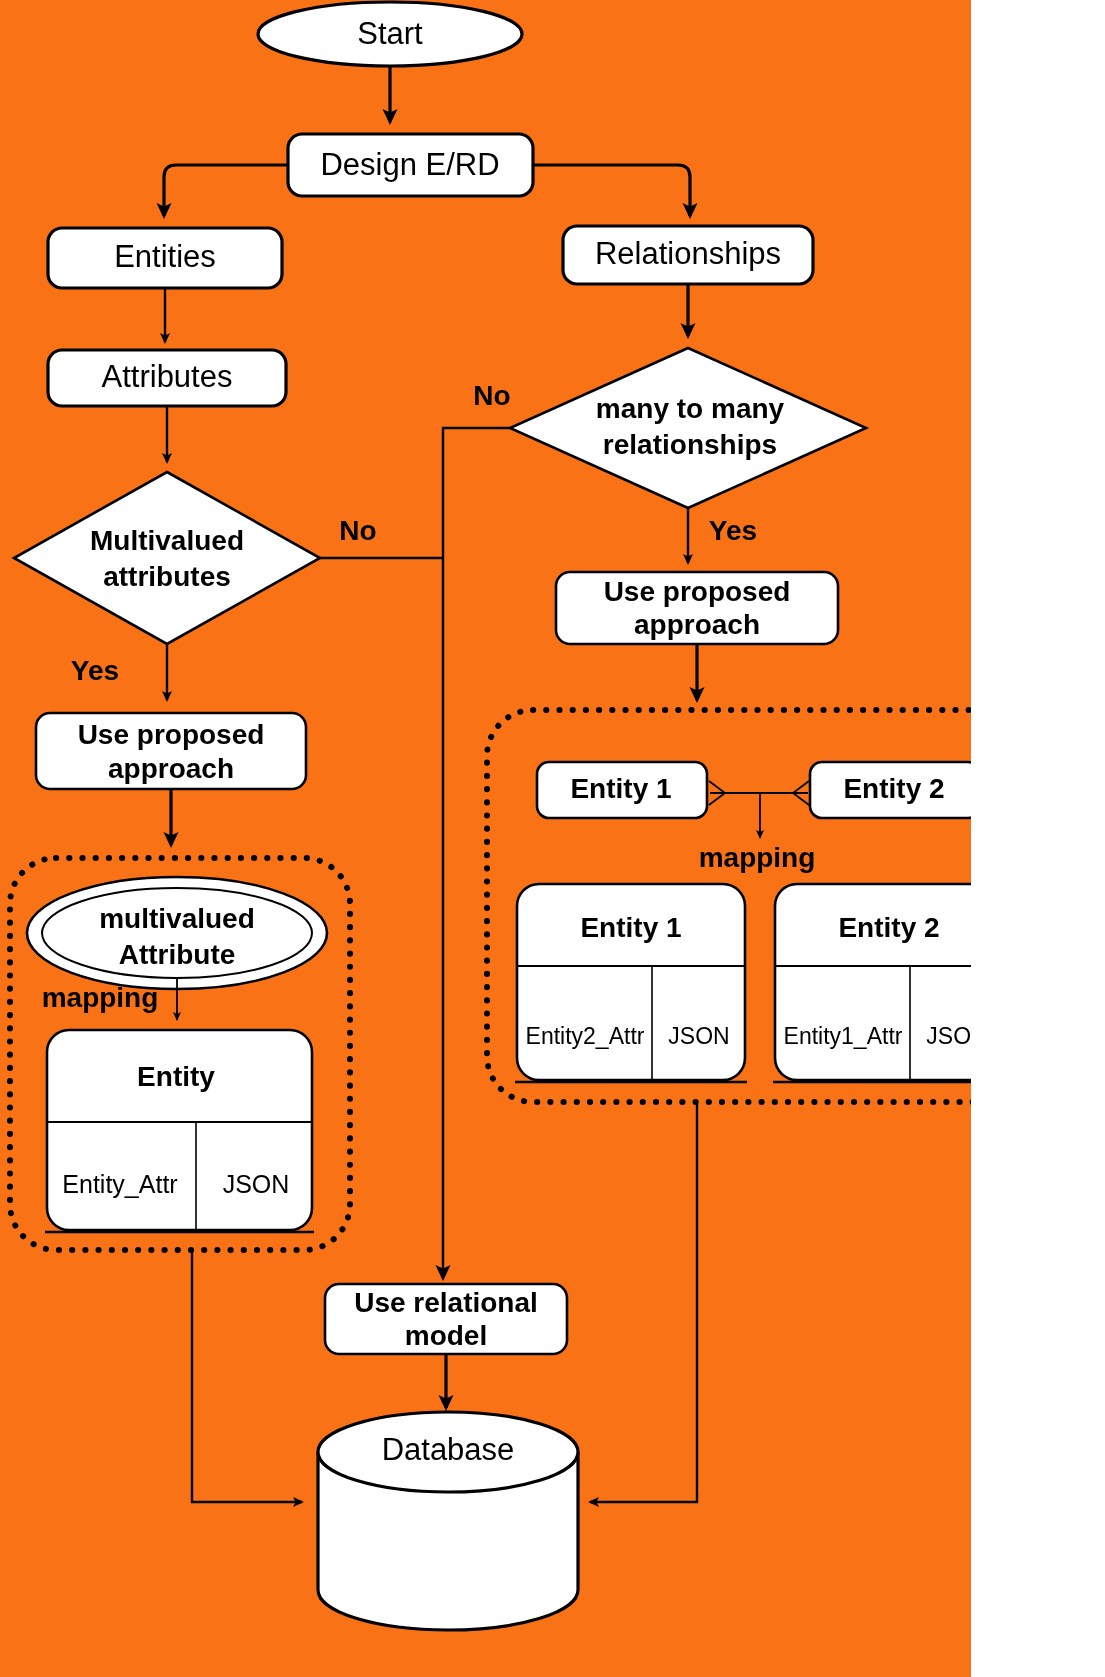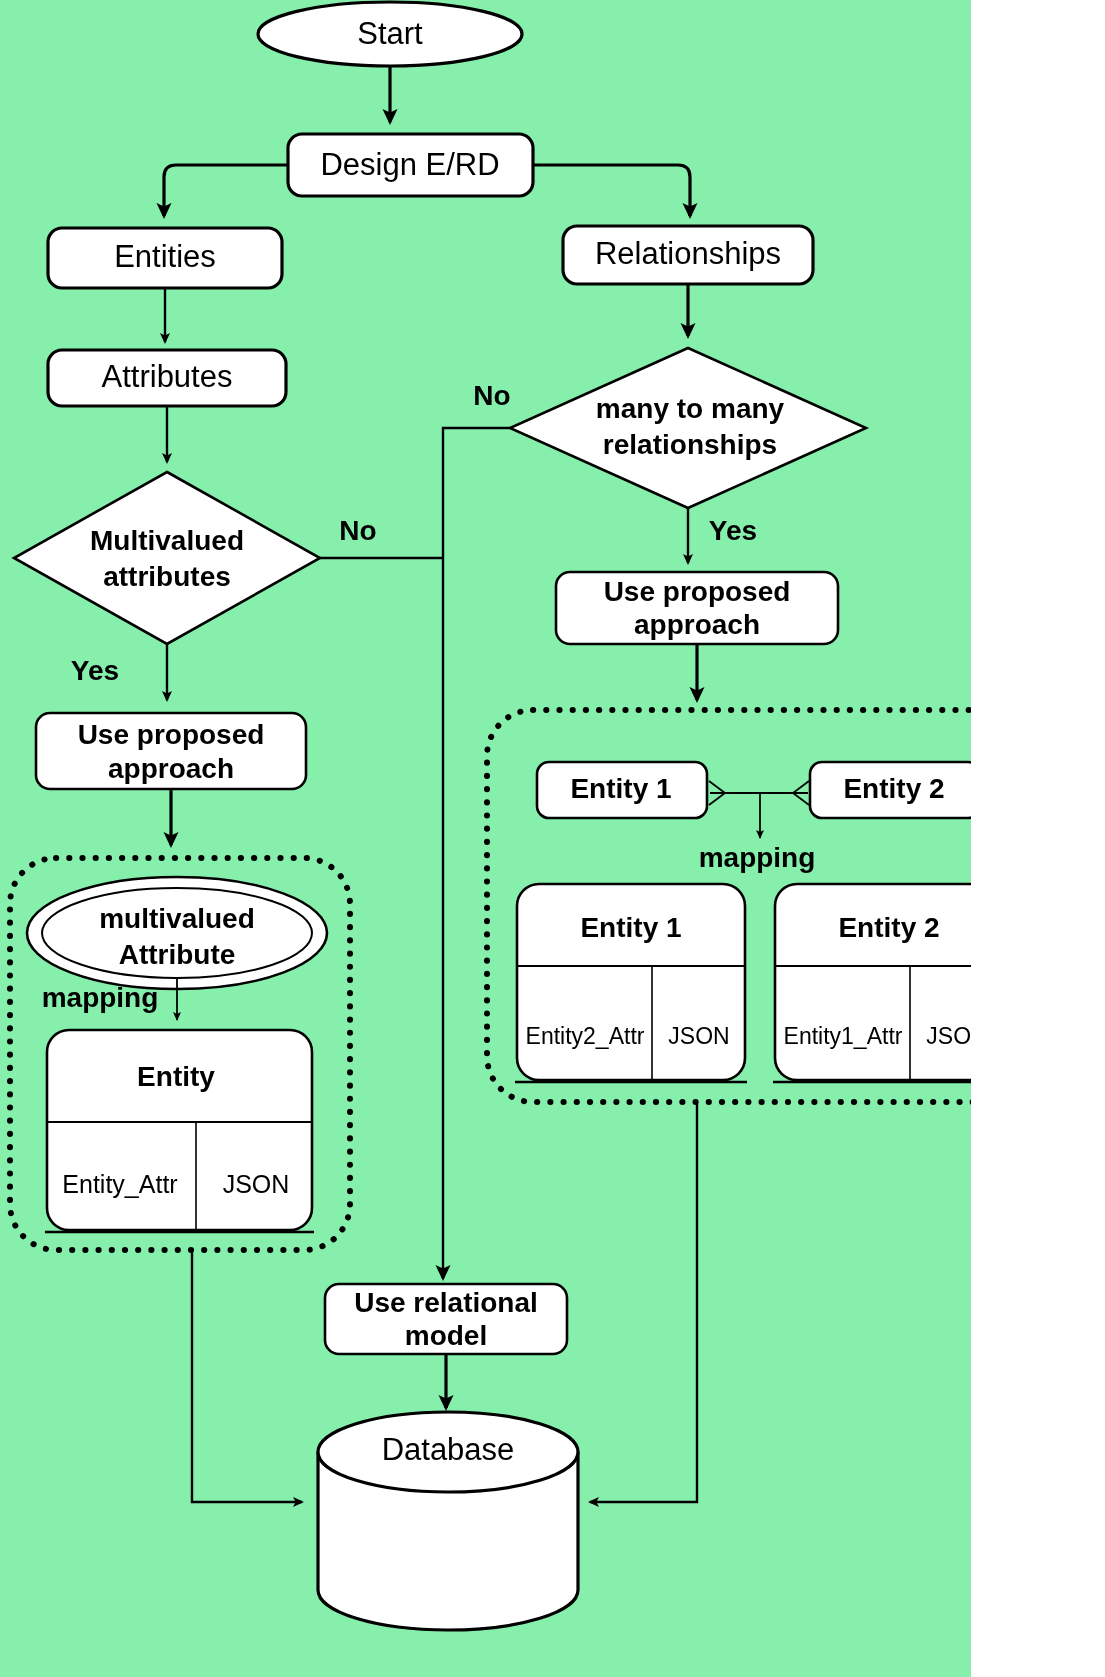--- a/index.html
+++ b/index.html
@@ -1,17 +1,17 @@
 <!DOCTYPE html>
 <html><head>
 <meta charset="utf-8">
 <style>
   html,body{margin:0;padding:0;background:#ffffff;}
   body{font-family:"Liberation Sans", sans-serif;}
-  #stage{position:relative;width:971px;height:1677px;background:#86efac;overflow:hidden;}
+  #stage{position:relative;width:971px;height:1677px;background:#f97316;overflow:hidden;}
   svg{display:block;}
   .shape{fill:#ffffff;stroke:#000000;}
   .lw3{stroke-width:3.2;}
   .lw25{stroke-width:2.6;}
   .lw2{stroke-width:2;}
   .lw15{stroke-width:1.6;}
   .conn{stroke:#000;fill:none;stroke-width:3.2;}
   .conn-thin{stroke:#000;fill:none;stroke-width:2.4;}
   .conn-hair{stroke:#000;fill:none;stroke-width:1.8;}
   .dotted{fill:none;stroke:#000;stroke-width:6;stroke-linecap:round;stroke-dasharray:0.2 13;}

